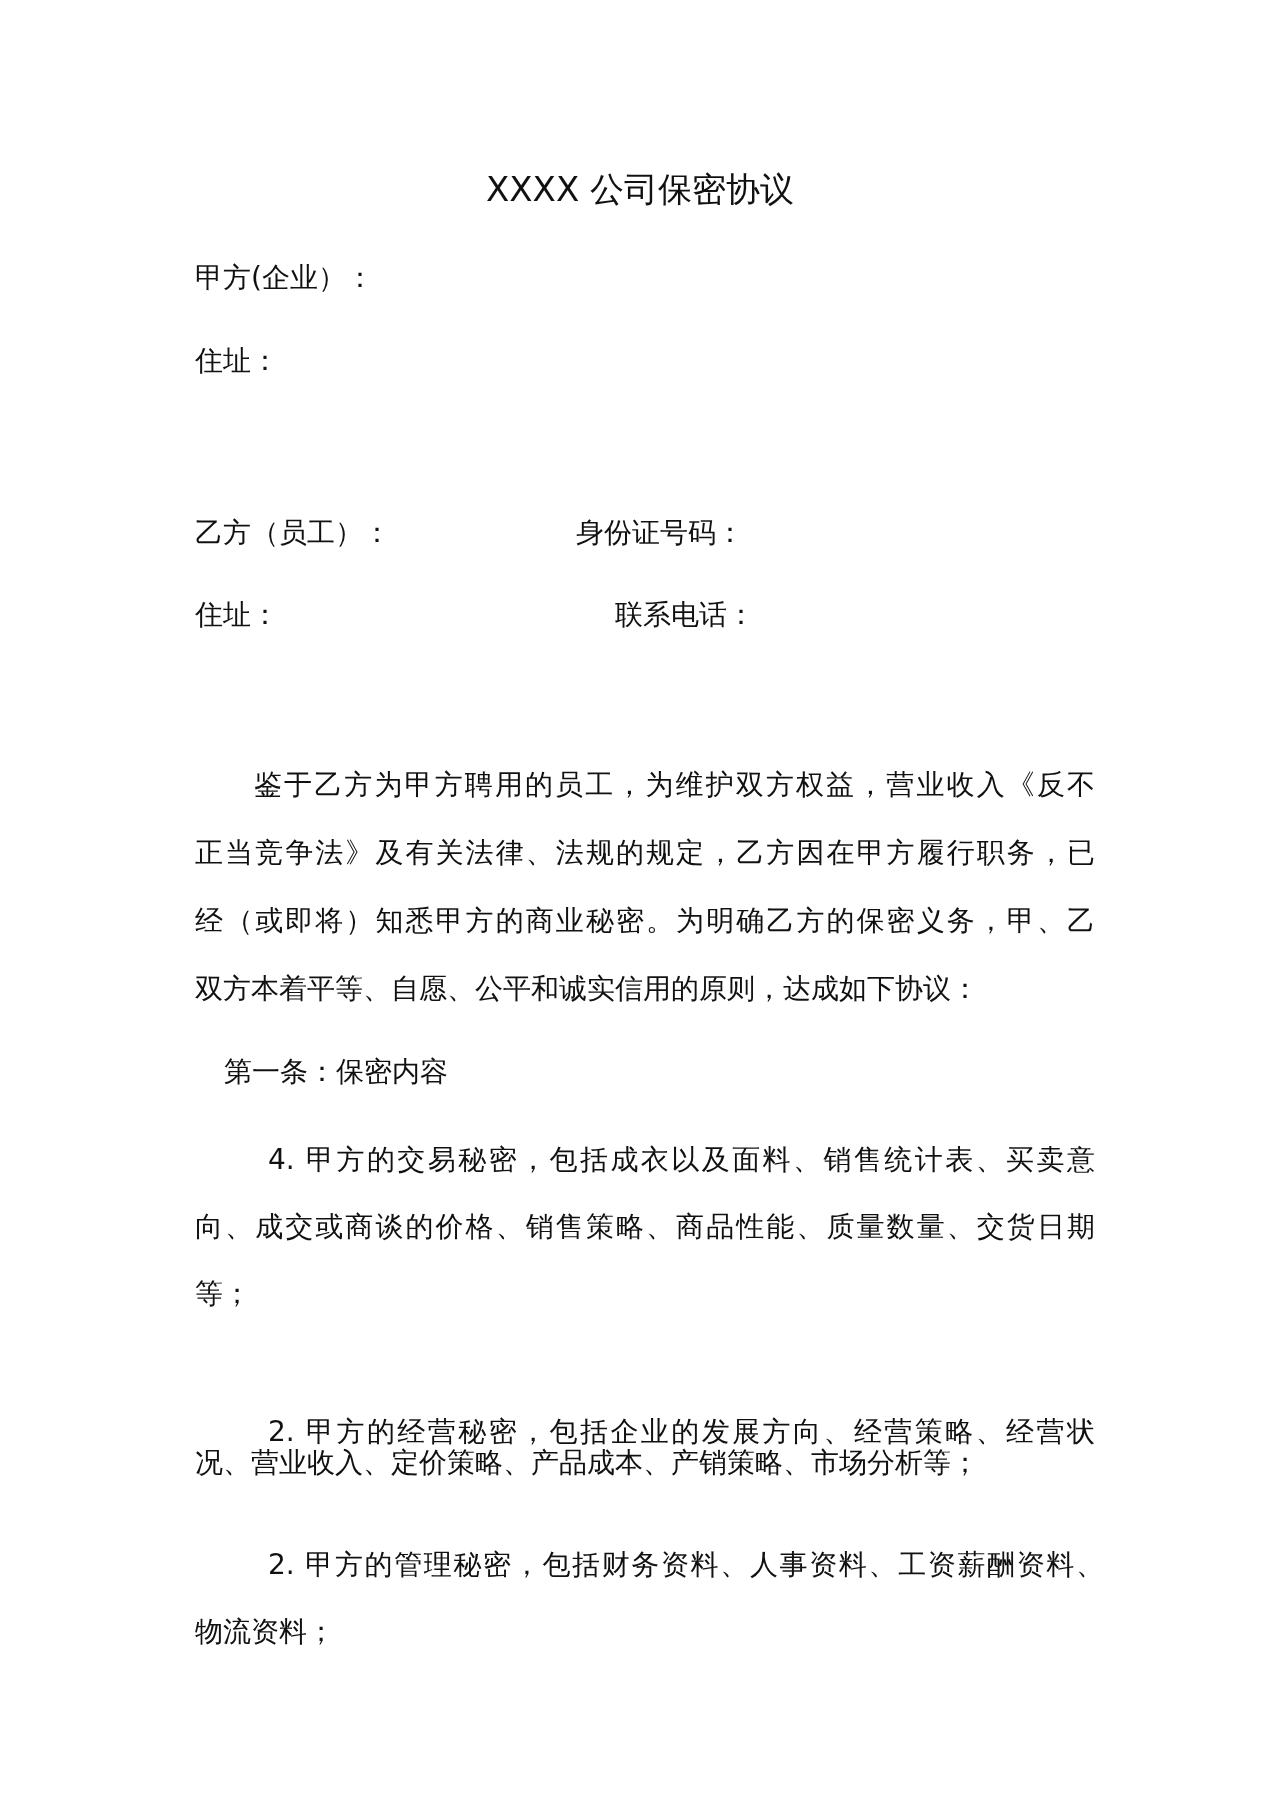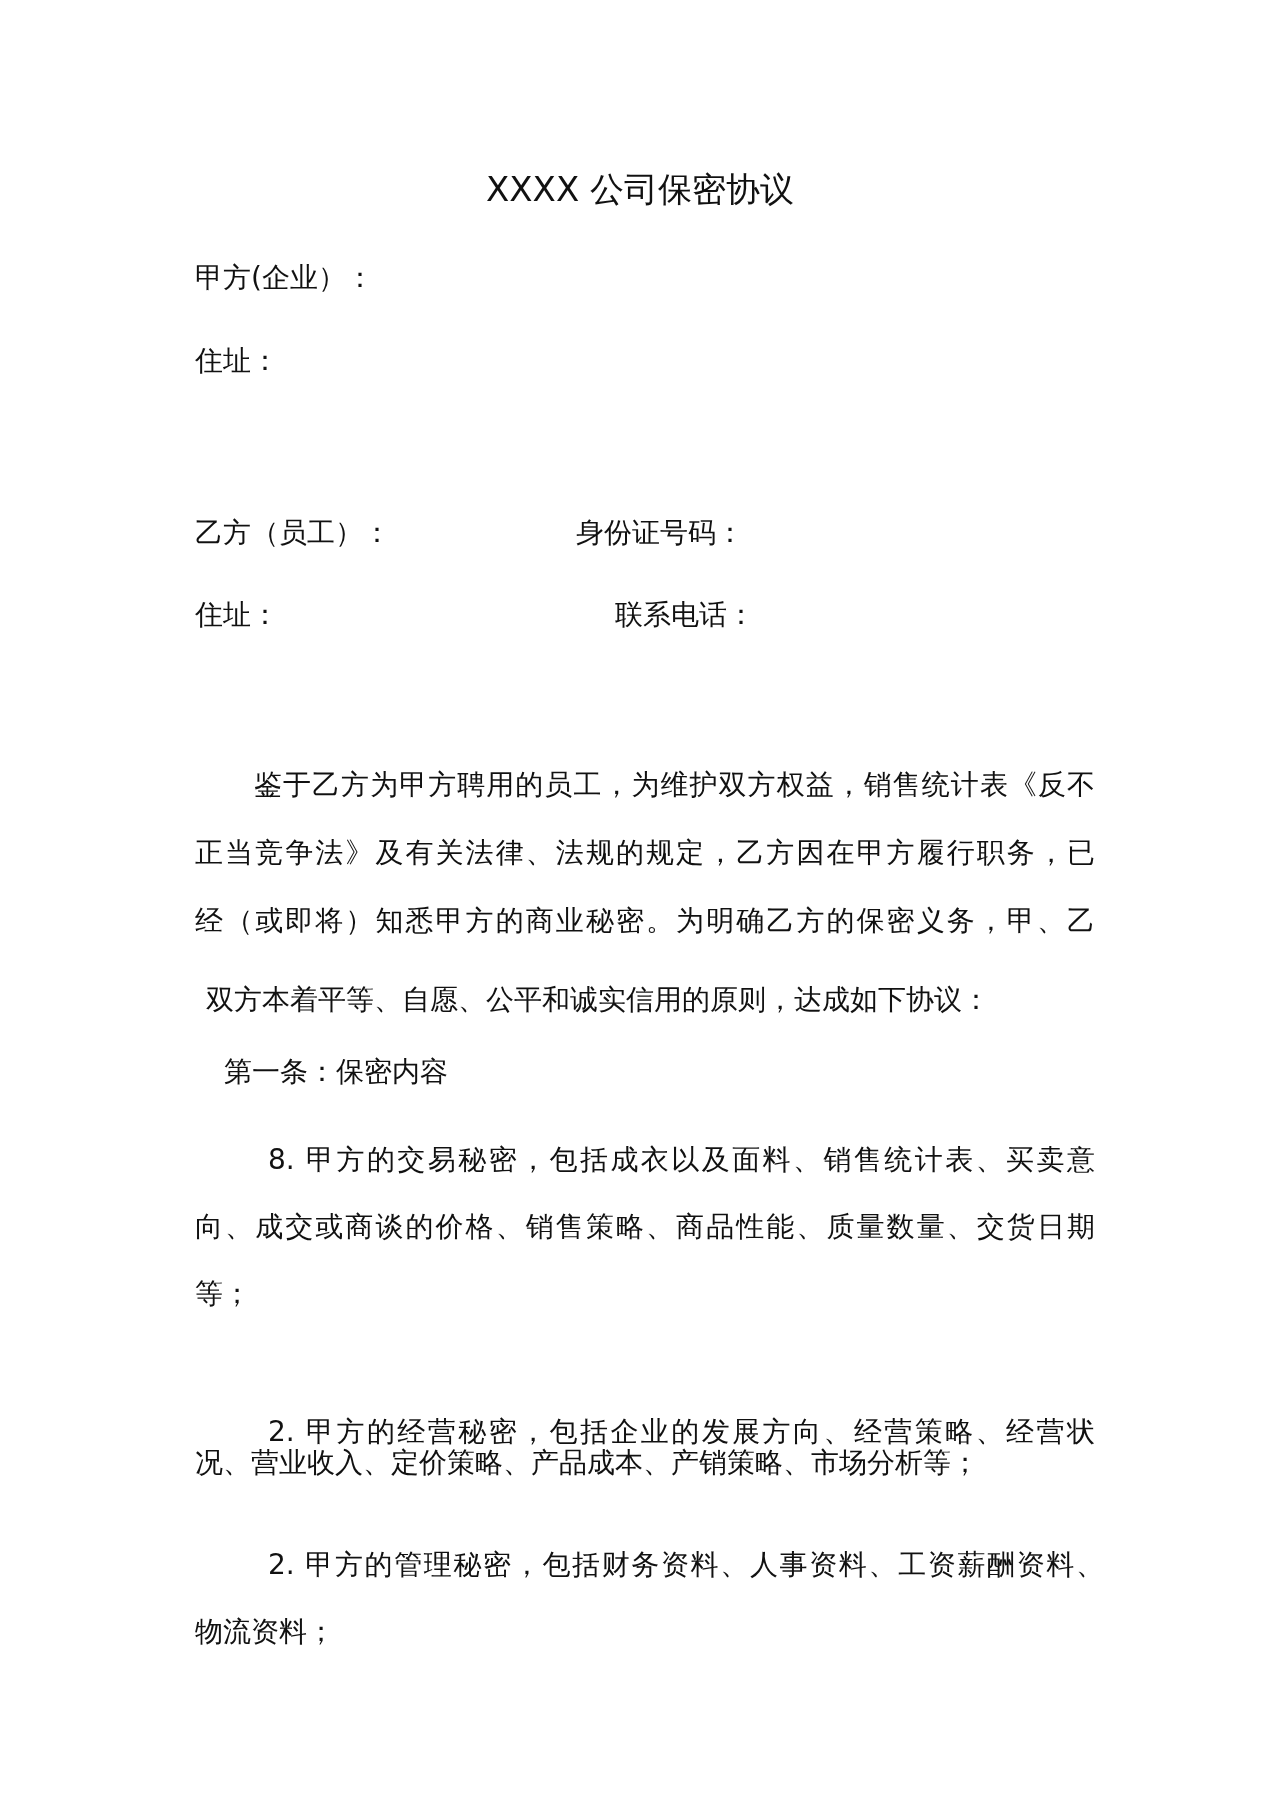--- a/index.html
+++ b/index.html
@@ -20,28 +20,28 @@
 
   <div class="ln" style="left:195px; top:260px;">甲方(企业）：</div>
   <div class="ln" style="left:195px; top:343px;">住址：</div>
 
   <div class="ln" style="left:195px; top:515px;text-align:center;">乙方（员工）：</div>
   <div class="ln" style="left:576px; top:515px;">身份证号码：</div>
 
   <div class="ln" style="left:195px; top:597px;">住址：</div>
   <div class="ln" style="left:615px; top:597px;">联系电话：</div>
 
-  <div class="just" style="left:254px; width:841px; top:767px;">鉴于乙方为甲方聘用的员工，为维护双方权益，销售统计表《反不</div>
+  <div class="just" style="left:254px; width:841px; top:767px;">鉴于乙方为甲方聘用的员工，为维护双方权益，营业收入《反不</div>
   <div class="just" style="top:835px;">正当竞争法》及有关法律、法规的规定，乙方因在甲方履行职务，已</div>
   <div class="just" style="top:903px;">经（或即将）知悉甲方的商业秘密。为明确乙方的保密义务，甲、乙</div>
-  <div class="ln" style="left:206px; top:971px;margin-top:11px;">双方本着平等、自愿、公平和诚实信用的原则，达成如下协议：</div>
+  <div class="ln" style="left:195px; top:971px;">双方本着平等、自愿、公平和诚实信用的原则，达成如下协议：</div>
 
   <div class="ln" style="left:224px; top:1054px;">第一条：保密内容</div>
 
-  <div class="just" style="left:268px; width:827px; top:1142px;">8. 甲方的交易秘密，包括成衣以及面料、销售统计表、买卖意</div>
+  <div class="just" style="left:268px; width:827px; top:1142px;">4. 甲方的交易秘密，包括成衣以及面料、销售统计表、买卖意</div>
   <div class="just" style="top:1209px;">向、成交或商谈的价格、销售策略、商品性能、质量数量、交货日期</div>
   <div class="ln" style="left:195px; top:1276px;">等；</div>
 
   <div class="just" style="left:268px; width:827px; top:1378px;margin-top:36px;">2. 甲方的经营秘密，包括企业的发展方向、经营策略、经营状</div>
   <div class="ln" style="left:195px; top:1445px;text-align:center;">况、营业收入、定价策略、产品成本、产销策略、市场分析等；</div>
 
   <div class="just" style="left:268px; width:836px; top:1547px;">2. 甲方的管理秘密，包括财务资料、人事资料、工资薪酬资料、</div>
   <div class="ln" style="left:195px; top:1614px;">物流资料；</div>
 
 </div>

